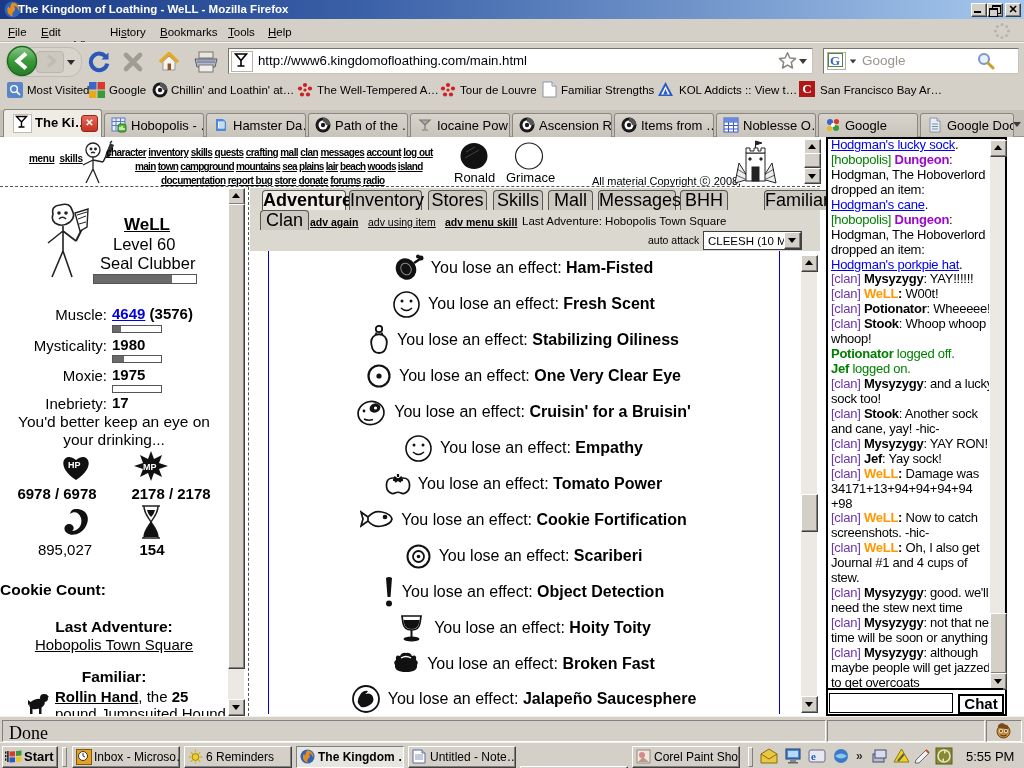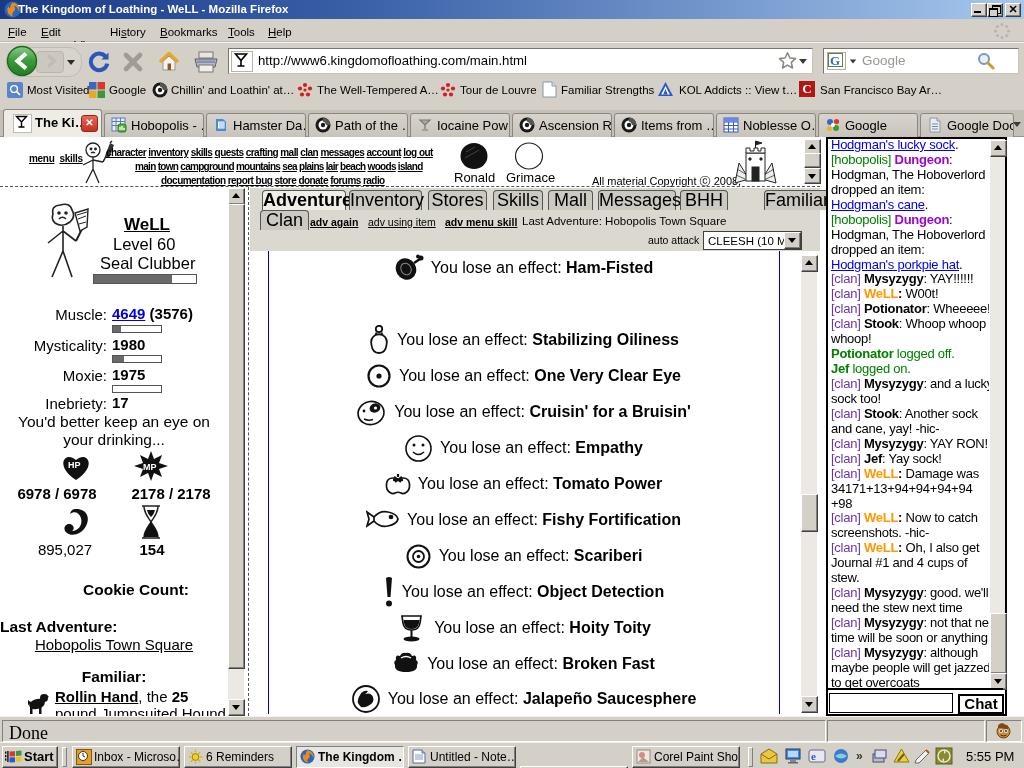--- a/index.html
+++ b/index.html
@@ -378,22 +378,22 @@
         <g stroke="#222" fill="none" stroke-width="1.5">
           <path d="M3 2 L21 2 M3 34 L21 34"></path>
           <path d="M5 2 C5 10 10 14 12 18 C14 22 19 26 19 34"></path>
           <path d="M19 2 C19 10 14 14 12 18 C10 22 5 26 5 34"></path>
         </g>
         <path d="M12 18 C14 22 19 27 19 33 L5 33 C5 27 10 22 12 18Z" fill="#111"></path>
         <path d="M8 6 L16 6 C15 10 13 12 12 13 C11 12 9 10 8 6Z" fill="#111"></path>
       </svg>
     <div class="abs" style="left:8px;top:354px;width:114px;text-align:center;font-weight:normal;font-size:15px;">895,027</div>
     <div class="abs" style="left:114px;top:354px;width:76px;text-align:center;font-weight:bold;font-size:15px;">154</div>
-    <div class="abs" style="left:0;top:394px;width:272px;text-align:center;font-weight:bold;font-size:15.5px;">Cookie Count:</div>
-    <div class="abs" style="left:0;top:431px;width:228px;font-weight:bold;font-size:15.5px;">Last Adventure:</div>
+    <div class="abs" style="left:0;top:394px;width:272px;text-align:left;font-weight:bold;font-size:15.5px;">Cookie Count:</div>
+    <div class="abs" style="left:0;top:431px;width:228px;text-align:center;font-weight:bold;font-size:15.5px;">Last Adventure:</div>
     <div class="abs" style="left:0;top:449px;width:228px;text-align:center;font-size:15px;"><u>Hobopolis Town Square</u></div>
     <div class="abs" style="left:0;top:481px;width:228px;text-align:center;font-weight:bold;font-size:15.5px;">Familiar:</div>
     <svg class="abs" style="left:24px;top:503px" width="26" height="26" viewBox="0 0 26 26">
         <g fill="#111">
           <ellipse cx="13" cy="14" rx="8" ry="5" transform="rotate(-15 13 14)"></ellipse>
           <circle cx="20" cy="8" r="4"></circle>
           <path d="M22 4 L25 7 L22 8Z"></path>
           <rect x="6" y="17" width="2.5" height="7"></rect>
           <rect x="15" y="17" width="2.5" height="7"></rect>
           <path d="M4 10 L8 13 L4 15Z"></path>
@@ -441,20 +441,29 @@
     <div class="erow" style="top:66px">
         <svg width="30" height="29" viewBox="0 0 30 29">
           <ellipse cx="12" cy="15" rx="10" ry="11" fill="#111" transform="rotate(-30 12 15)"></ellipse>
           <ellipse cx="12" cy="15" rx="5" ry="6" fill="none" stroke="#888" transform="rotate(-30 12 15)"></ellipse>
           <path d="M20 9 L26 5" stroke="#111" stroke-width="2.5"></path>
           <circle cx="27" cy="4" r="2.5" fill="#111"></circle>
           <circle cx="24" cy="2.5" r="2" fill="#111"></circle>
         </svg>
         <span>You lose an effect: <b>Ham-Fisted</b></span>
       </div>
+    <div class="erow" style="top:102px">
+        <svg width="29" height="29" viewBox="0 0 29 29">
+          <circle cx="14.5" cy="14.5" r="12.5" fill="none" stroke="#111" stroke-width="1.6"></circle>
+          <circle cx="10" cy="11" r="1.5" fill="#111"></circle>
+          <circle cx="19" cy="11" r="1.5" fill="#111"></circle>
+          <path d="M9 18 Q14.5 23 20 18" fill="none" stroke="#111" stroke-width="1.6"></path>
+        </svg>
+        <span>You lose an effect: <b>Fresh Scent</b></span>
+      </div>
     <div class="erow" style="top:138px">
         <svg width="22" height="30" viewBox="0 0 22 30">
           <g fill="none" stroke="#111" stroke-width="1.8">
             <circle cx="11" cy="4" r="3.2"></circle>
             <path d="M8.5 7.5 L7.5 10 M13.5 7.5 L14.5 10"></path>
             <path d="M7.5 10 Q2 13 3.5 20 Q4.5 28 11 28 Q17.5 28 18.5 20 Q20 13 14.5 10 Q11 8.5 7.5 10Z"></path>
           </g>
         </svg>
         <span>You lose an effect: <b>Stabilizing Oiliness</b></span>
       </div>
@@ -492,21 +501,21 @@
         <span>You lose an effect: <b>Tomato Power</b></span>
       </div>
     <div class="erow" style="top:318px">
         <svg width="34" height="26" viewBox="0 0 34 26">
           <g fill="none" stroke="#111" stroke-width="1.7">
             <path d="M8 10 Q14 3 22 5 Q31 7 32 12 Q31 17 22 19 Q14 21 8 14 Z"></path>
             <path d="M8 10 L1 5 L3 12 L1 19 L8 14"></path>
             <circle cx="25" cy="10" r="1.5" fill="#111"></circle>
           </g>
         </svg>
-        <span>You lose an effect: <b>Fishy Fortification</b></span>
+        <span>You lose an effect: <b>Cookie Fortification</b></span>
       </div>
     <div class="erow" style="top:354px">
         <svg width="27" height="27" viewBox="0 0 27 27">
           <circle cx="13.5" cy="13.5" r="11" fill="none" stroke="#111" stroke-width="2"></circle>
           <circle cx="13.5" cy="13.5" r="5.5" fill="none" stroke="#111" stroke-width="1.8"></circle>
           <circle cx="13.5" cy="13.5" r="1.8" fill="#111"></circle>
         </svg>
         <span>You lose an effect: <b>Scariberi</b></span>
       </div>
     <div class="erow" style="top:390px">

